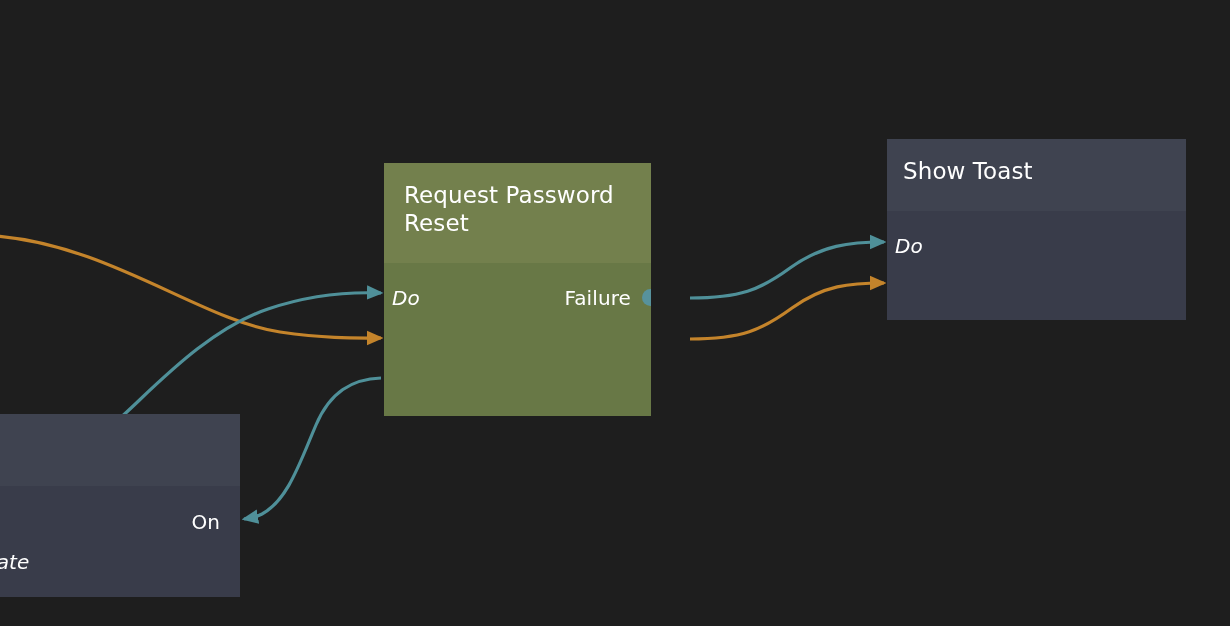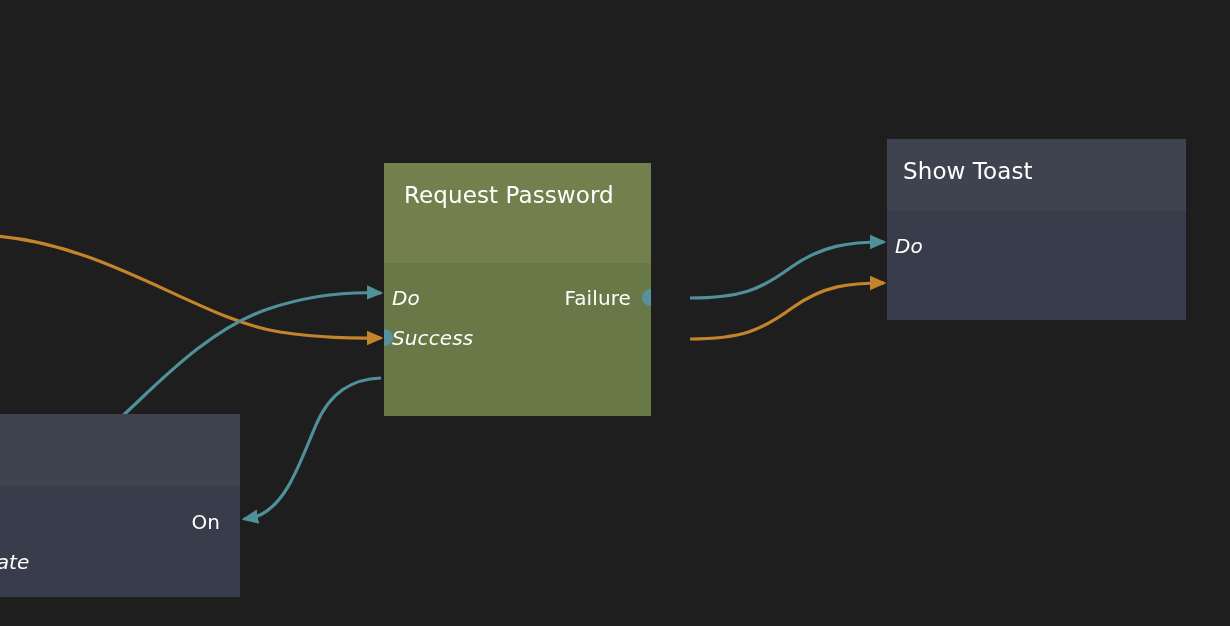--- a/index.html
+++ b/index.html
@@ -116,34 +116,31 @@
       </div>
       <div class="port-row">
         <span class="port-label-in">rent State</span>
       </div>
     </div>
   </div>
 
   <div class="node node-green" style="left:384px; top:163px; width:267px; height:253px;">
     <div class="node-header" style="height:100px;">
       <div>Request Password</div>
+      <div>Reset</div>
     </div>
     <div class="node-body" style="height:153px; padding-top:15px;">
 
       <div class="port-row">
         <span class="port-label-in">Do</span>
         <span class="port-label-out">Failure</span>
         <span class="port-dot dot-teal" style="right:-8px; top:11px;"></span>
       </div>
 
 
-      <div class="port-row">
-        <span class="port-dot dot-teal" style="left:-8px; top:11px;"></span>
-        <span class="port-label-in">Success</span>
-      </div>
 
     </div>
   </div>
 
   <div class="node node-dark" style="left:887px; top:139px; width:299px; height:181px;">
     <div class="node-header" style="height:72px;padding-left:16px;">
       <span>Show Toast</span>
     </div>
     <div class="node-body" style="height:109px; padding-top:15px;">
       <div class="port-row">

